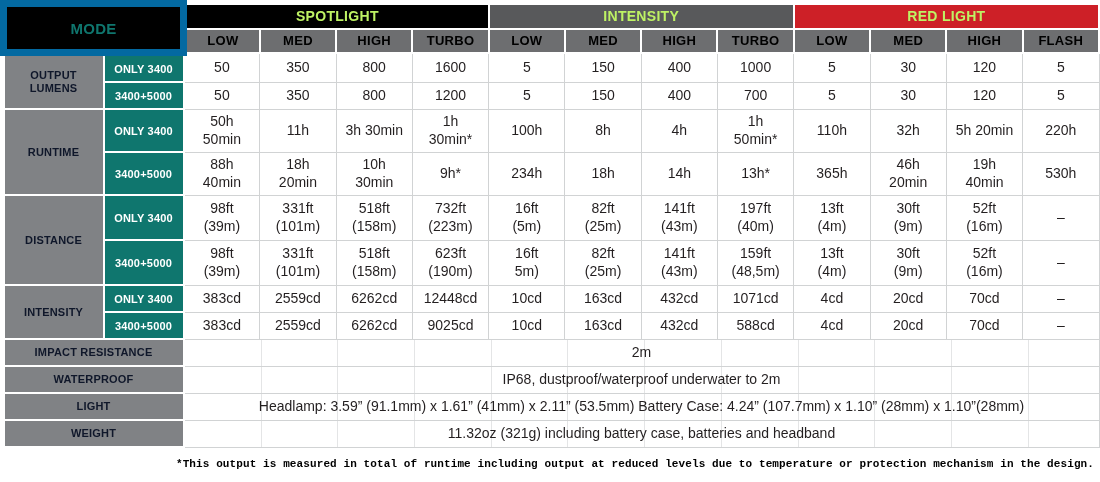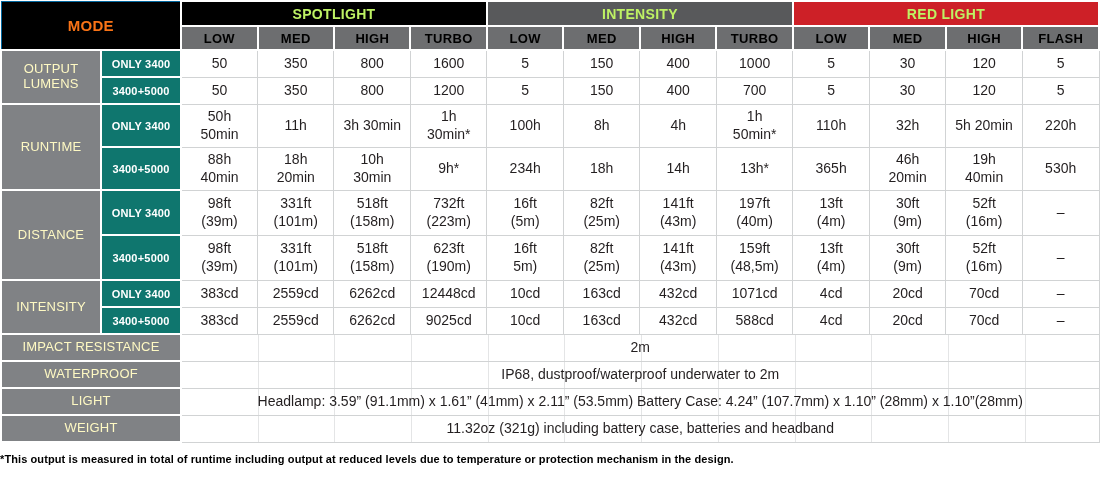--- a/index.html
+++ b/index.html
@@ -1,37 +1,37 @@
 <!DOCTYPE html>
 <html><head>
 <meta charset="utf-8">
 <style>
   html,body{margin:0;padding:0;background:#ffffff;}
   body{width:1100px;font-family:"Liberation Sans","DejaVu Sans",sans-serif;-webkit-font-smoothing:antialiased;}
   table{border-collapse:collapse;table-layout:fixed;width:1100px;}
   th,td{padding:0;margin:0;text-align:center;vertical-align:middle;overflow:hidden;}
   col.c-label{width:100px;}
   col.c-sub{width:80px;}
-  .mode{background:#000000;color:#f97316;font-size:15px;font-weight:bold;border:1px solid #0369a1;letter-spacing:.3px;}
+  .mode{background:#000000;color:#0f766e;font-size:15px;font-weight:bold;border:7px solid #0369a1;letter-spacing:.3px;}
   .grp{color:#bef264;font-weight:bold;font-size:14px;border:2px solid #ffffff;height:23px;letter-spacing:.3px;}
   .g-spot{background:#000000;}
   .g-flood{background:#58595b;}
   .g-red{background:#cd2027;margin-top:16px;}
   .sub{background:#6d6e70;color:#000000;font-weight:bold;font-size:13px;border:2px solid #ffffff;height:22px;letter-spacing:.3px;}
-  .lbl{background:#808285;color:#fef9c3;font-weight:normal;font-size:13px;border:2px solid #ffffff;white-space:pre-line;line-height:1.15;letter-spacing:.2px;}
+  .lbl{background:#808285;color:#0f172a;font-weight:bold;font-size:11px;border:2px solid #ffffff;white-space:pre-line;line-height:1.15;letter-spacing:.2px;}
   .sublbl{background:#0f766e;color:#ffffff;font-weight:bold;font-size:11px;border:2px solid #ffffff;letter-spacing:.2px;}
   .d{background:#ffffff;color:#231f20;font-size:14px;border:1px solid #d1d3d4;white-space:pre-line;line-height:1.22;}
   .r-hdr > *{height:23px;}
   .r-lum > *{height:25px;}
   .r-run td{height:42px;}
   .r-dist td{height:44px;}
   .r-int td{height:26px;}
   .r-span > *{height:25px;margin-left:47px;}
   .span-val{background-image:repeating-linear-gradient(to right,transparent 0,transparent 75.7px,#e4e5e6 75.7px,#e4e5e6 76.7px);}
-  .footnote{width:1100px;box-sizing:border-box;font-size:11px;font-weight:bold;color:#000000;padding:10px 6px 0 0;letter-spacing:.1px;}
+  .footnote{width:1100px;box-sizing:border-box;text-align:right;font-size:11px;font-weight:bold;color:#000000;padding:10px 6px 0 0;letter-spacing:.1px;font-family:Liberation Mono, monospace;}
 </style>
 </head>
 <body>
 
 <table>
   <colgroup>
     <col class="c-label">
       <col class="c-sub">
     <col>
       <col>

